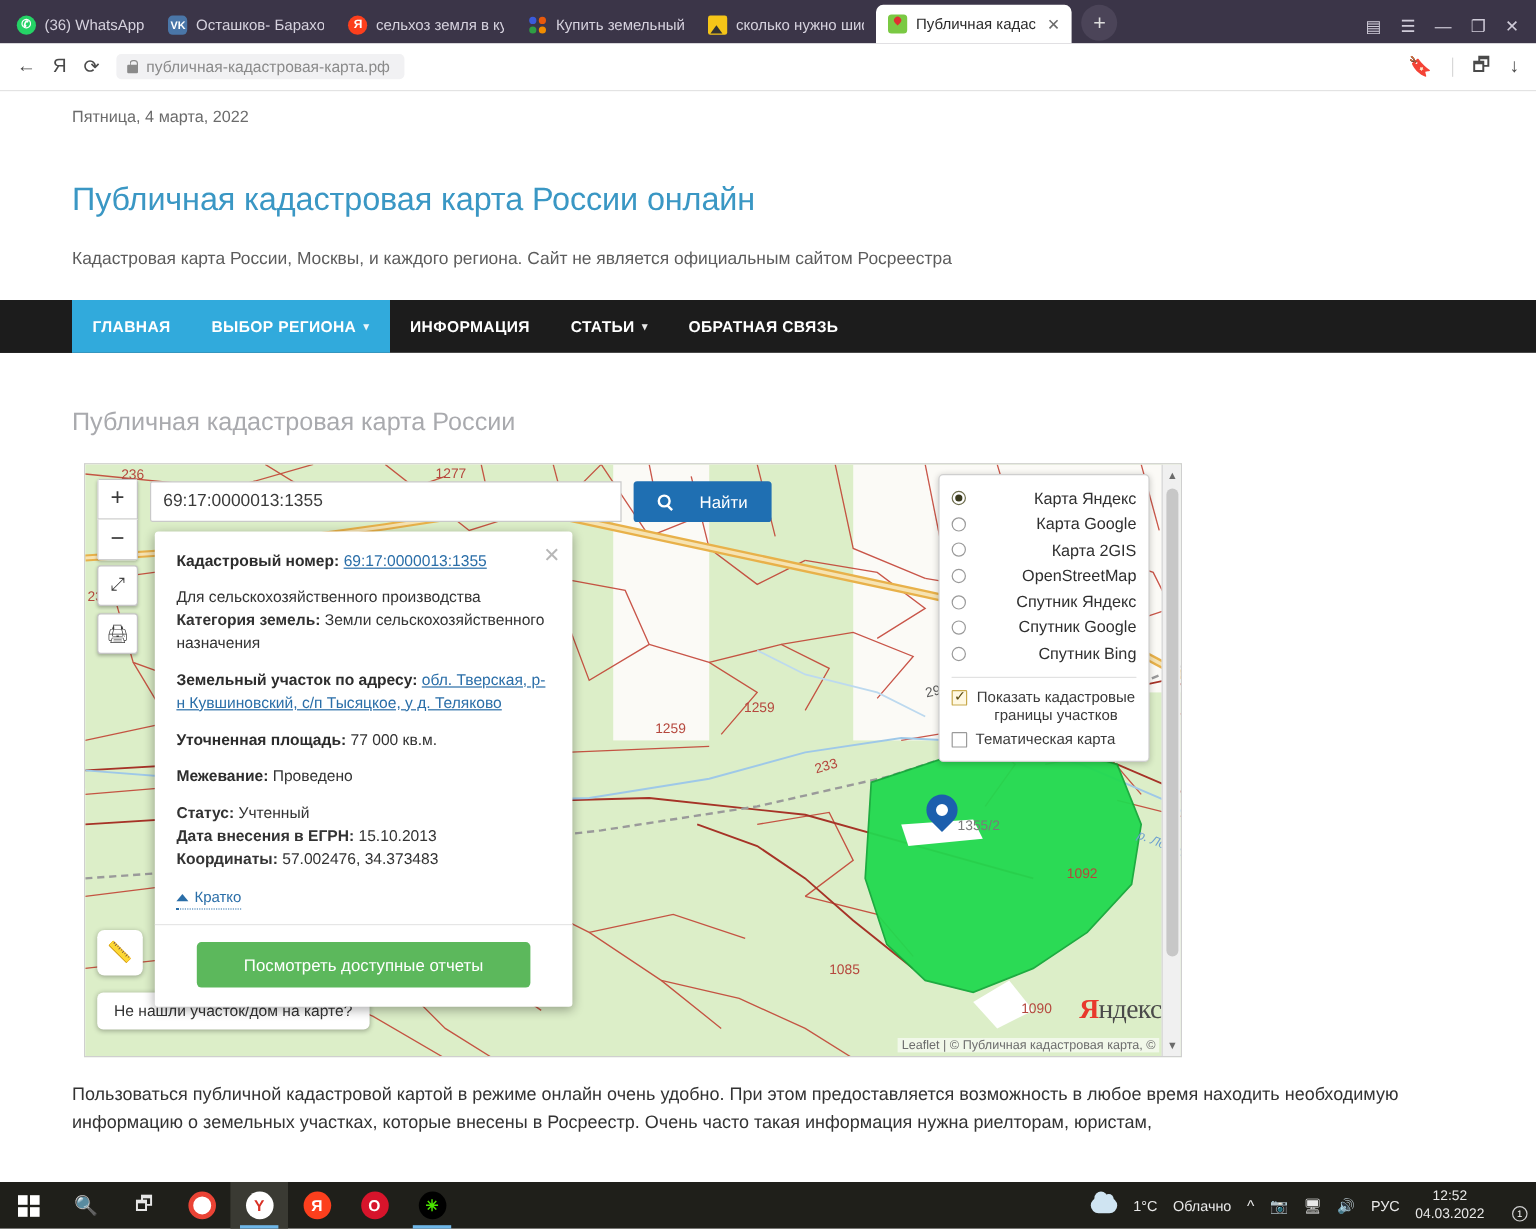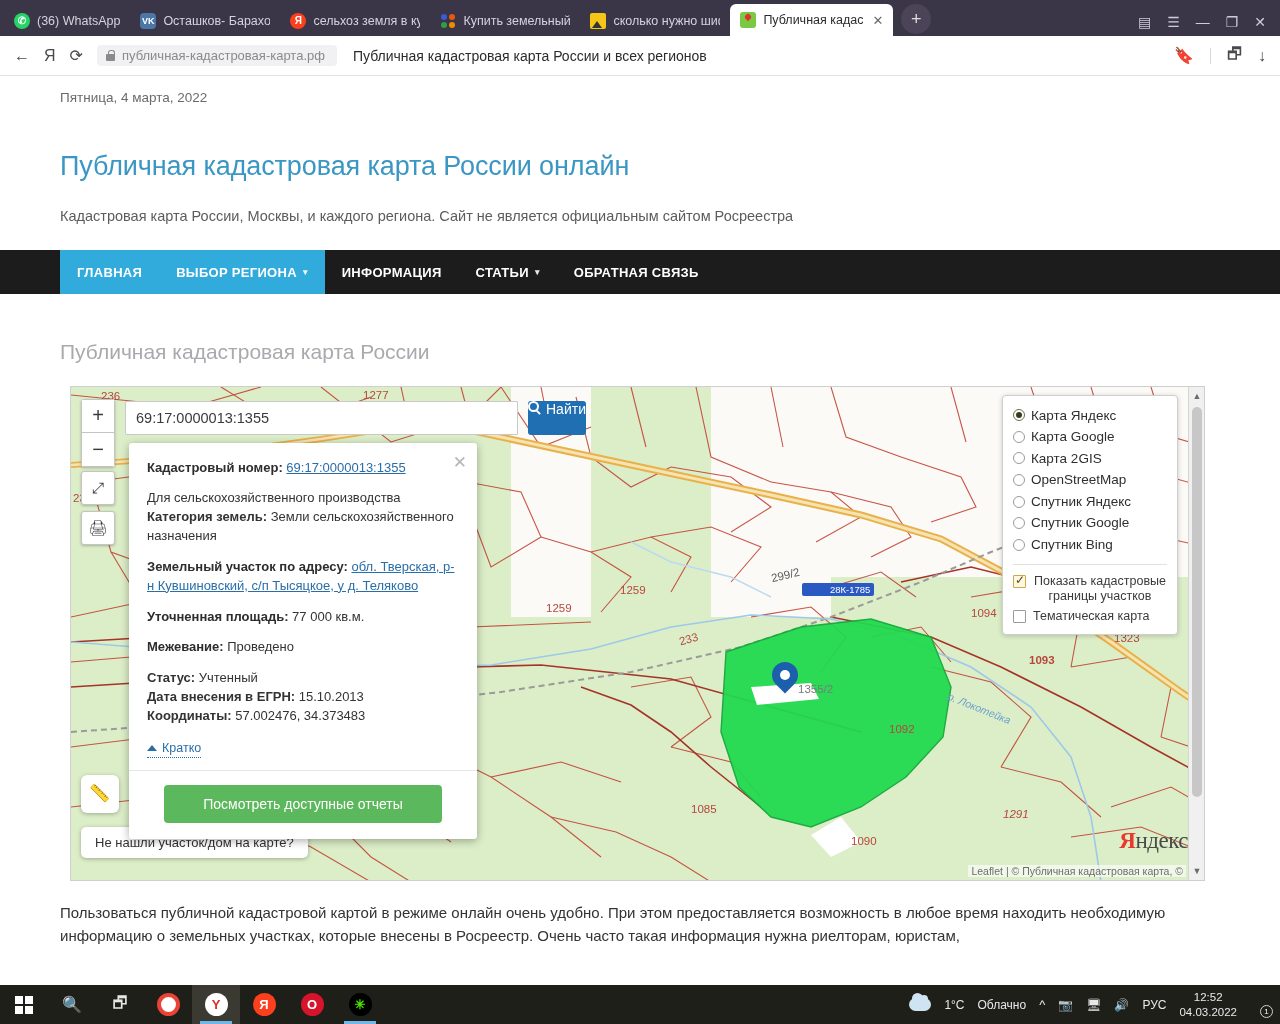--- a/index.html
+++ b/index.html
@@ -114,21 +114,21 @@
   }
   .nav-group-blue { background: #31aadc; display: flex; }
   .caret { font-size: 9px; opacity: .9; }
 
   .section-title {
     padding: 28px 0 0 60px; font-size: 21px; color: #a9aaae; font-weight: normal;
   }
 
   
   .map-shell {
-    margin: 22px 0 0 70px; width: 1135px; height: 495px; position: relative;
+    margin: 22px 0 0 70px; width: 915px; height: 495px; position: relative;
     border: 1px solid #cfcfcf; background: #e8f2da; overflow: hidden;
   }
   .map-canvas { position: absolute; inset: 0; overflow: hidden; }
   .map-bg { position:absolute; inset:0; background:#fbfaf6; }
   .green-mass { position: absolute; background: #dceec8; }
   .parcel-num {
     position: absolute; color: #b5473d; font-size: 11.5px;
     font-family: "Liberation Sans", sans-serif; white-space: nowrap;
   }
   .river-label {
@@ -179,22 +179,22 @@
     position: absolute; left: 54px; top: 14px; display: flex; align-items: stretch;
     z-index: 6;
   }
   .search-input {
     width: 393px; height: 34px; border: 1px solid #c9c9c9; background: #fff;
     padding: 0 10px; font-size: 14.5px; color: #3a3a3a; outline: none;
     border-radius: 2px 0 0 2px; font-family: "Liberation Sans", sans-serif;
   }
   .search-btn {
     margin-left: 10px; background: #1f6fb2; color: #fff; border: none;
-    padding: 0 0; font-size: 14px; border-radius: 3px; display:flex;
-    gap:7px; font-family:"Liberation Sans", sans-serif; cursor:pointer;
+    padding: 0 20px; font-size: 14px; border-radius: 3px; display:flex;
+    align-items:center; gap:24px; font-family:"Liberation Sans", sans-serif; cursor:pointer;
   }
   .mag { width: 11px; height: 11px; border: 2px solid #fff; border-radius: 50%;
      position: relative; display:inline-block; }
   .mag::after { content:""; position:absolute; right:-4px; bottom:-3px; width:6px;height:2px;
      background:#fff; transform: rotate(45deg); }
 
   
   .info-popup {
     position: absolute; left: 58px; top: 56px; width: 348px; background: #fff;
     box-shadow: 0 2px 9px rgba(0,0,0,.32); border-radius: 3px; z-index: 7;
@@ -218,21 +218,21 @@
     background: #5cb85c; color: #fff; border: none; border-radius: 4px;
     font-size: 14px; font-family: "Liberation Sans", sans-serif; cursor: pointer;
   }
 
   
   .layers {
     position: absolute; right: 26px; top: 8px; width: 176px; background: #fff;
     border: 1px solid #cfcfcf; border-radius: 4px; box-shadow: 0 1px 5px rgba(0,0,0,.2);
     padding: 9px 10px 8px 10px; z-index: 6; font-size: 13.5px; color: #2f2f2f;
   }
-  .layer-opt { display: flex; align-items: center; gap: 6px; padding: 1px 0; line-height: 1.45; }
+  .layer-opt { display: flex; align-items: center; gap: 18px; padding: 1px 0; line-height: 1.45; justify-content: space-between; }
   .radio {
     width: 12px; height: 12px; border: 1px solid #9a9a9a; border-radius: 50%;
     background: #fff; flex: 0 0 12px; position: relative;
   }
   .radio.checked { border-color: #6e6e4e; }
   .radio.checked::after {
     content:""; position:absolute; left:2px; top:2px; width:6px; height:6px;
     border-radius:50%; background:#3a3a1e;
   }
   .layer-sep { border-top: 1px solid #e2e2e2; margin: 8px 0 7px 0; }
@@ -361,21 +361,20 @@
 
   <div class="toolbar">
     <span class="tb-icon">←</span>
     <span class="tb-icon">Я</span>
     <span class="tb-icon">⟳</span>
     <div class="omnibox">
       <span class="omni-pill">
         <span class="lock"></span>
         <span>публичная-кадастровая-карта.рф</span>
       </span>
-      <span class="omni-title">Публичная кадастровая карта России и всех регионов</span>
     </div>
     <div class="tb-right">
       <span class="tb-icon">🔖</span>
       <span class="tb-sep"></span>
       <span class="tb-icon">🗗</span>
       <span class="tb-icon">↓</span>
     </div>
   </div>
 
   <div class="viewport">

